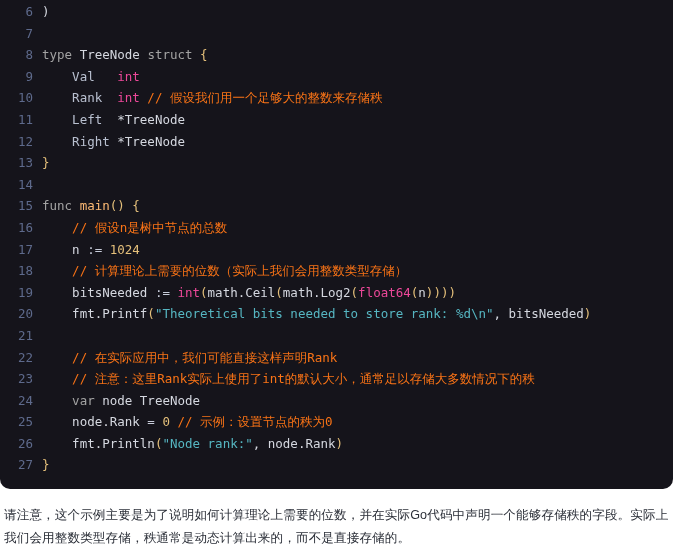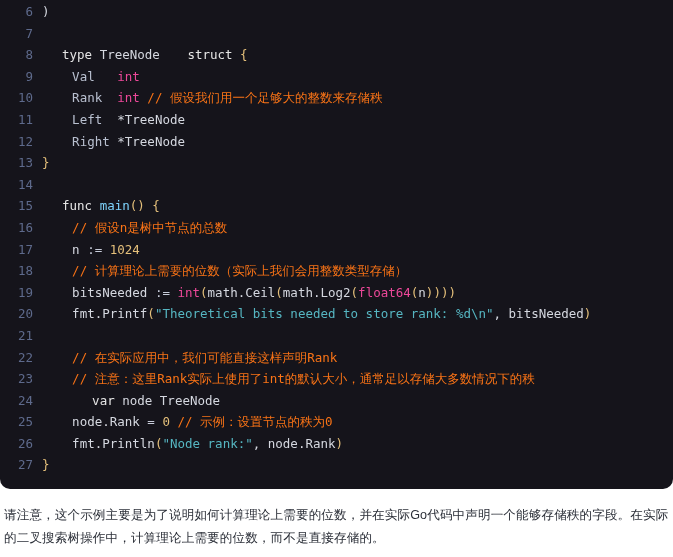--- a/index.html
+++ b/index.html
@@ -55,23 +55,23 @@
 
   .code-text {
     padding-left: 9px;
     white-space: pre;
     color: #d5d8e0;
     font-family: "DejaVu Sans Mono", "Liberation Mono", monospace;
     font-size: 12.5px;
   }
 
   
-  .tok-kw      { color: #e5e5e5; margin-left: 20px; }   
+  .tok-kw      { color: #a3a3a3; }   
   .tok-type    { color: #ec4899; }   
-  .tok-fn      { color: #7dd3fc; }   
+  .tok-fn      { color: #fdba74; }   
   .tok-punc    { color: #e5c07b; }   
   .tok-plain   { color: #d5d8e0; }
   .tok-field   { color: #b9c0d0; margin-top: 28px; }
   .tok-str     { color: #56b6c2; }
   .tok-num     { color: #e5c07b; }
   .tok-com     { color: #f97316; }
   .tok-op      { color: #c8cddb; }
 
   
   #caption {
@@ -99,16 +99,16 @@
 </style>
 </head>
 <body>
 
 <div id="code-block">
   <div class="code-lines" id="code-lines"><div class="code-line"><span class="ln">6</span><span class="code-text"><span class="tok-plain">)</span></span></div><div class="code-line"><span class="ln">7</span><span class="code-text"><span class="tok-plain"></span></span></div><div class="code-line"><span class="ln">8</span><span class="code-text"><span class="tok-kw">type</span><span class="tok-plain"> TreeNode </span><span class="tok-kw">struct</span><span class="tok-punc"> {</span></span></div><div class="code-line"><span class="ln">9</span><span class="code-text"><span class="tok-field">    Val   </span><span class="tok-type">int</span></span></div><div class="code-line"><span class="ln">10</span><span class="code-text"><span class="tok-field">    Rank  </span><span class="tok-type">int</span><span class="tok-com"> // 假设我们用一个足够大的整数来存储秩</span></span></div><div class="code-line"><span class="ln">11</span><span class="code-text"><span class="tok-field">    Left  </span><span class="tok-plain">*TreeNode</span></span></div><div class="code-line"><span class="ln">12</span><span class="code-text"><span class="tok-field">    Right </span><span class="tok-plain">*TreeNode</span></span></div><div class="code-line"><span class="ln">13</span><span class="code-text"><span class="tok-punc">}</span></span></div><div class="code-line"><span class="ln">14</span><span class="code-text"><span class="tok-plain"></span></span></div><div class="code-line"><span class="ln">15</span><span class="code-text"><span class="tok-kw">func</span><span class="tok-plain"> </span><span class="tok-fn">main</span><span class="tok-punc">() {</span></span></div><div class="code-line"><span class="ln">16</span><span class="code-text"><span class="tok-com">    // 假设n是树中节点的总数</span></span></div><div class="code-line"><span class="ln">17</span><span class="code-text"><span class="tok-plain">    n </span><span class="tok-op">:= </span><span class="tok-num">1024</span></span></div><div class="code-line"><span class="ln">18</span><span class="code-text"><span class="tok-com">    // 计算理论上需要的位数（实际上我们会用整数类型存储）</span></span></div><div class="code-line"><span class="ln">19</span><span class="code-text"><span class="tok-plain">    bitsNeeded </span><span class="tok-op">:= </span><span class="tok-type">int</span><span class="tok-punc">(</span><span class="tok-plain">math.Ceil</span><span class="tok-punc">(</span><span class="tok-plain">math.Log2</span><span class="tok-punc">(</span><span class="tok-type">float64</span><span class="tok-punc">(</span><span class="tok-plain">n</span><span class="tok-punc">))))</span></span></div><div class="code-line"><span class="ln">20</span><span class="code-text"><span class="tok-plain">    fmt.Printf</span><span class="tok-punc">(</span><span class="tok-str">"Theoretical bits needed to store rank: %d\n"</span><span class="tok-plain">, bitsNeeded</span><span class="tok-punc">)</span></span></div><div class="code-line"><span class="ln">21</span><span class="code-text"><span class="tok-plain"></span></span></div><div class="code-line"><span class="ln">22</span><span class="code-text"><span class="tok-com">    // 在实际应用中，我们可能直接这样声明Rank</span></span></div><div class="code-line"><span class="ln">23</span><span class="code-text"><span class="tok-com">    // 注意：这里Rank实际上使用了int的默认大小，通常足以存储大多数情况下的秩</span></span></div><div class="code-line"><span class="ln">24</span><span class="code-text"><span class="tok-plain">    </span><span class="tok-kw">var</span><span class="tok-plain"> node TreeNode</span></span></div><div class="code-line"><span class="ln">25</span><span class="code-text"><span class="tok-plain">    node.Rank </span><span class="tok-op">= </span><span class="tok-num">0</span><span class="tok-com"> // 示例：设置节点的秩为0</span></span></div><div class="code-line"><span class="ln">26</span><span class="code-text"><span class="tok-plain">    fmt.Println</span><span class="tok-punc">(</span><span class="tok-str">"Node rank:"</span><span class="tok-plain">, node.Rank</span><span class="tok-punc">)</span></span></div><div class="code-line"><span class="ln">27</span><span class="code-text"><span class="tok-punc">}</span></span></div></div>
 </div>
 
 <div id="caption-wrap">
   <div id="caption">
-    <p>请注意，这个示例主要是为了说明如何计算理论上需要的位数，并在实际Go代码中声明一个能够存储秩的字段。在实际的二叉搜索树操作中，计算理论上需要的位数，而不是直接存储的。</p>
+    <p>请注意，这个示例主要是为了说明如何计算理论上需要的位数，并在实际Go代码中声明一个能够存储秩的字段。实际上我们会用整数类型存储，秩通常是动态计算出来的，而不是直接存储的。</p>
   </div>
   <div id="watermark"></div>
 </div>
 
 </body></html>

